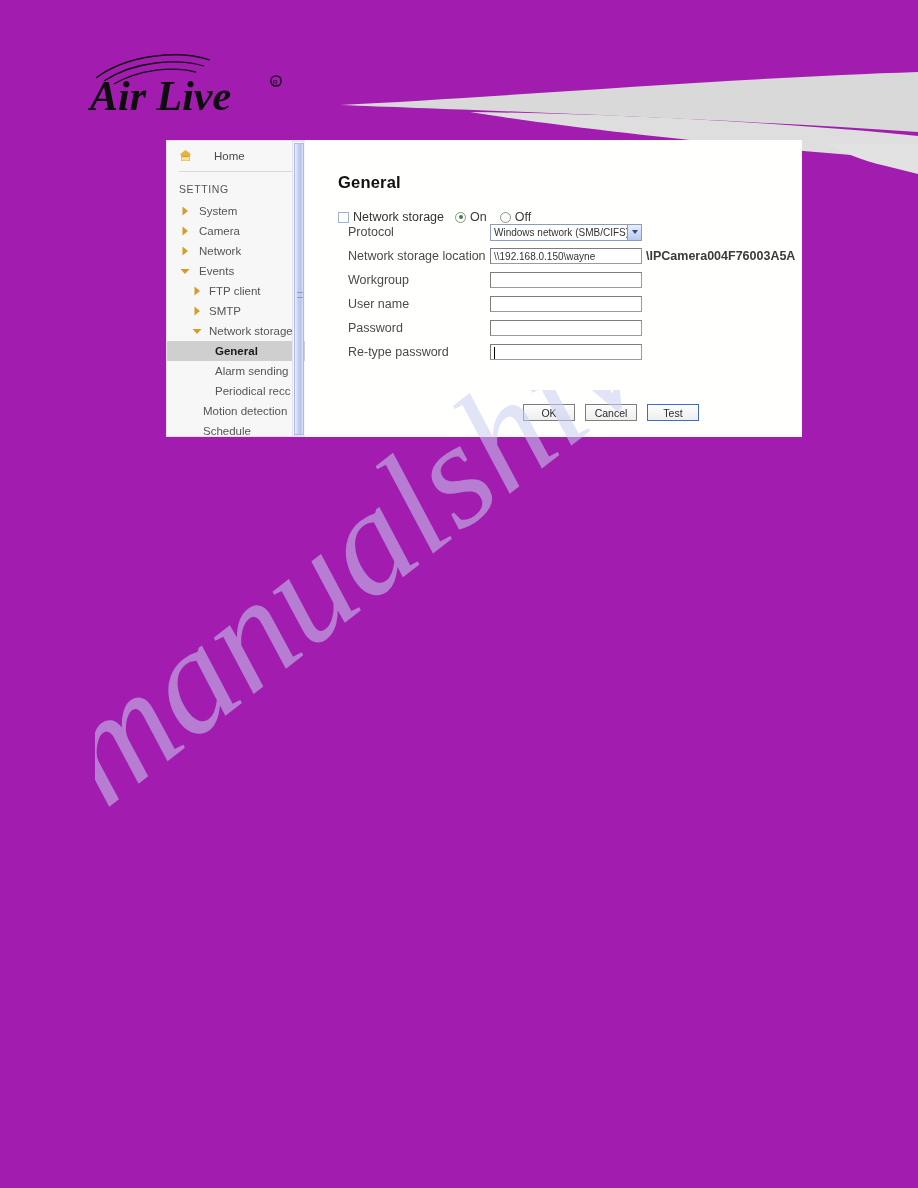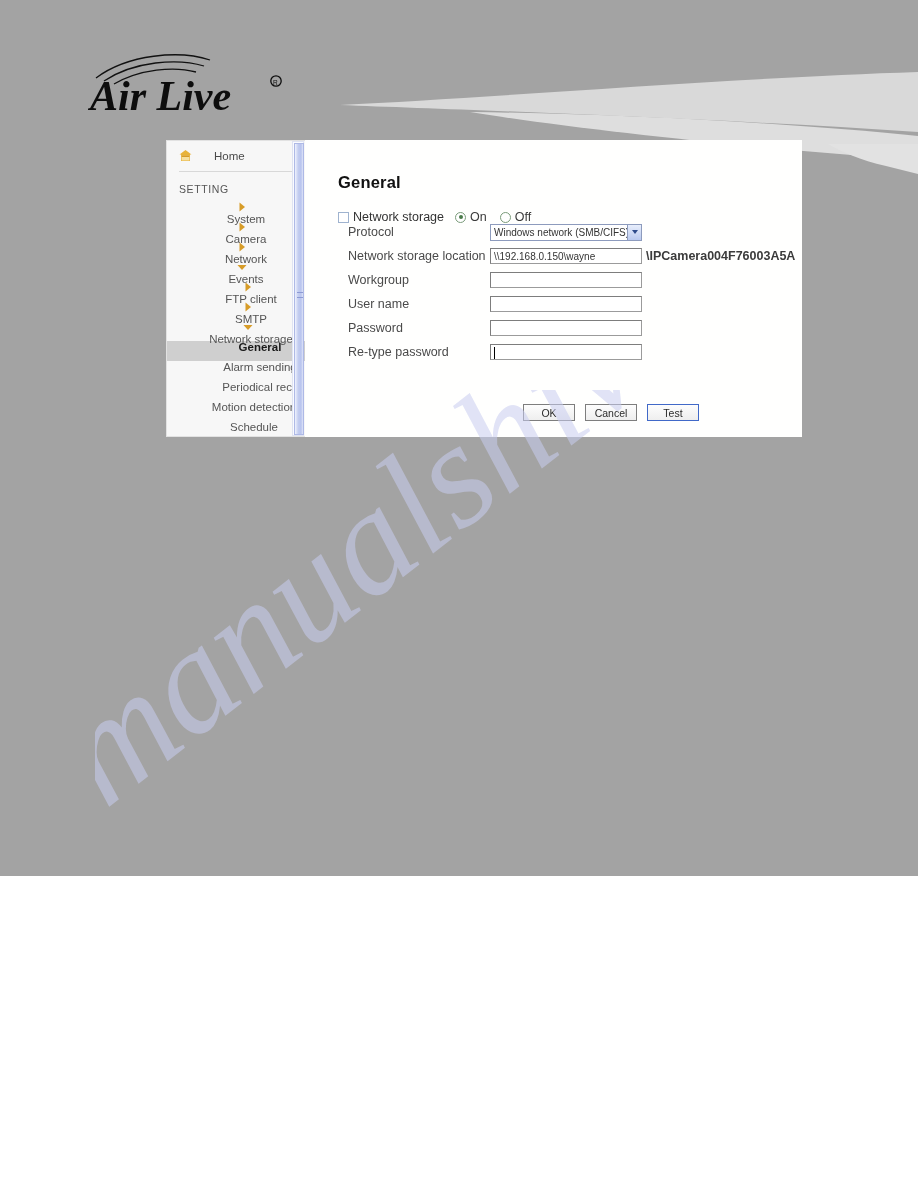--- a/index.html
+++ b/index.html
@@ -5,22 +5,22 @@
   * { box-sizing: border-box; }
   html, body {
     margin: 0; padding: 0;
     width: 918px; height: 1188px;
     background: #ffffff;
     font-family: "Liberation Sans", sans-serif;
     overflow: hidden;
   }
   #page {
     position: relative;
-    width: 918px; height: 876px;
-    background: #a3a3a3;
+    width: 918px; height: 1188px;
+    background: #a21caf;
     overflow: hidden;
   }
 
   
   #watermark {
     position: absolute;
     left: 95px; top: 390px;
     width: 760px; height: 560px;
     pointer-events: none;
     z-index: 5;
@@ -84,21 +84,20 @@
     font-weight: 400;
   }
   .sb-item {
     display: flex;
     align-items: center;
     font-size: 11.5px;
     color: #555;
     height: 20px;
     white-space: nowrap;
     padding-left: 12px;
-    flex-direction: column;
   }
   .sb-item .arrow { width: 12px; flex: 0 0 12px; display: block; }
   .sb-item .lbl { padding-left: 5px; }
   .lvl1 .lbl { padding-left: 8px; }
   .lvl2 { padding-left: 24px; }
   .lvl2 .lbl { padding-left: 6px; }
   .lvl3 { padding-left: 48px; }
   .lvl3 .lbl { padding-left: 0; }
   .lvl2b { padding-left: 36px; }
   .lvl2b .lbl { padding-left: 0; }

